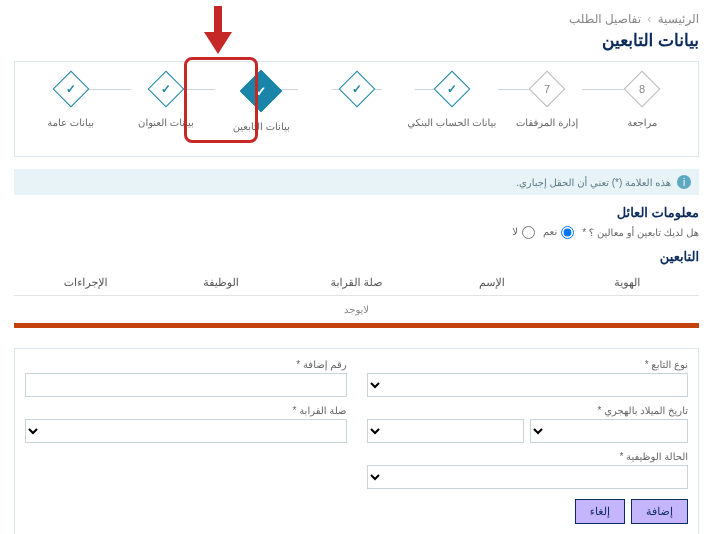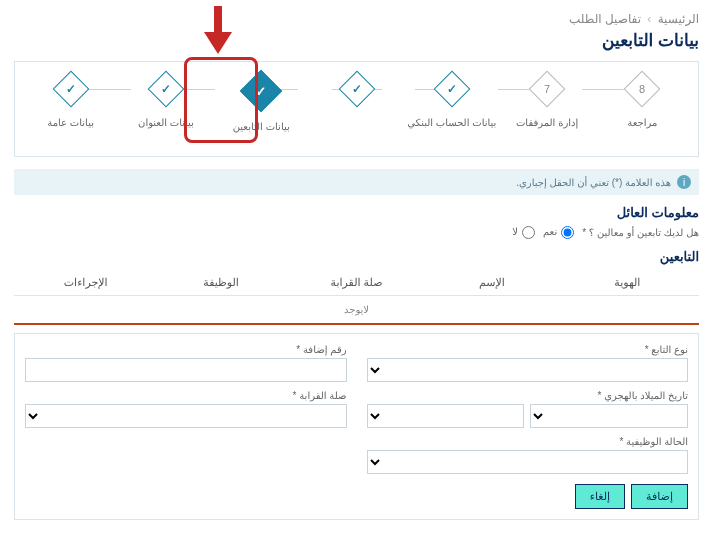--- a/index.html
+++ b/index.html
@@ -21,30 +21,30 @@
 .step-line { position: absolute; top: 13px; height: 1px; background: #c7d4db; z-index: 1; }
 .highlight-box { position: absolute; border: 3px solid #c62828; border-radius: 8px; top: 57px; right: 455px; width: 74px; height: 86px; z-index: 3; pointer-events:none; }
 .arrow { position: absolute; top: 2px; right: 475px; z-index: 4; pointer-events:none;}
 .alert { background: #e7f3f7; color: #5a7a87; font-size: 10px; padding: 6px 8px; margin-bottom: 10px; display:flex; align-items:center; }
 .alert .info-icon { display:inline-flex; width:14px; height:14px; border-radius:50%; background:#5fa8c2; color:#fff; align-items:center; justify-content:center; font-size:10px; margin-left:6px;}
 .section-title { font-size: 13px; font-weight: bold; color: #0a2b5c; margin-bottom: 6px; }
 .radio-row { font-size: 10px; color: #666; margin-bottom: 10px; display:flex; align-items:center; gap:6px;}
 .radio-row input { vertical-align: middle; margin: 0 2px 0 4px;}
 .table-head { display: flex; border-bottom: 1px solid #e3e3e3; padding: 6px 4px; font-size: 11px; color: #555; }
 .table-head > div { flex: 1; text-align: center; }
-.empty-row { text-align: center; font-size: 10px; color: #888; padding: 8px 0; border-bottom: 2px solid #c2410c; margin-bottom: 8px;}
+.empty-row { text-align: center; font-size: 10px; color: #888; padding: 8px 0; border-bottom: 5px solid #c2410c; margin-bottom: 20px;}
 .form-grid { border: 1px solid #d9e4eb; padding: 10px; }
 .form-row { display: flex; gap: 20px; margin-bottom: 8px; }
 .form-col { flex: 1; }
 .field-label { font-size: 10px; color: #666; margin-bottom: 3px; display:block;}
 .input, .select { width: 100%; height: 24px; border: 1px solid #c7d4db; font-size: 11px; padding: 2px 4px; background:#fff;}
 .double { display:flex; gap:6px;}
 .double .select { flex:1;}
 .btn-row { display:flex; gap:6px; justify-content:flex-start; margin-top:10px;}
-.btn { border:1px solid #0a2b5c; background:#5eead4; color:#0a2b5c; font-size:11px; padding:5px 14px; cursor:pointer;}
+.btn { border:1px solid #0a2b5c; background:#c4b5fd; color:#0a2b5c; font-size:11px; padding:5px 14px; cursor:pointer;}
 .footer-btns { display:flex; justify-content:space-between; margin-top:14px; align-items:center;}
 .footer-left { display:flex; gap:6px;}
 .btn-primary { background:#0a2b5c; color:#fff; border:1px solid #0a2b5c; font-size:11px; padding:6px 18px; cursor:pointer;}
 .btn-outline { background:#fff; color:#0a2b5c; border:1px solid #0a2b5c; font-size:11px; padding:6px 18px; cursor:pointer;}
 </style>
 </head>
 <body>
 
 <div class="highlight-box"></div>
 <svg class="arrow" width="40" height="56" viewBox="0 0 40 56">

